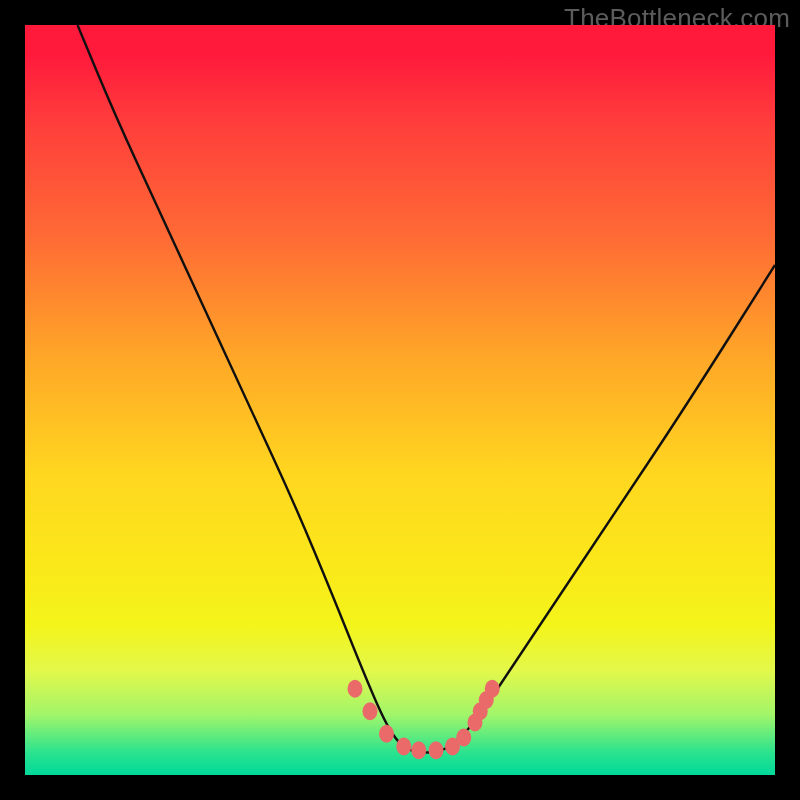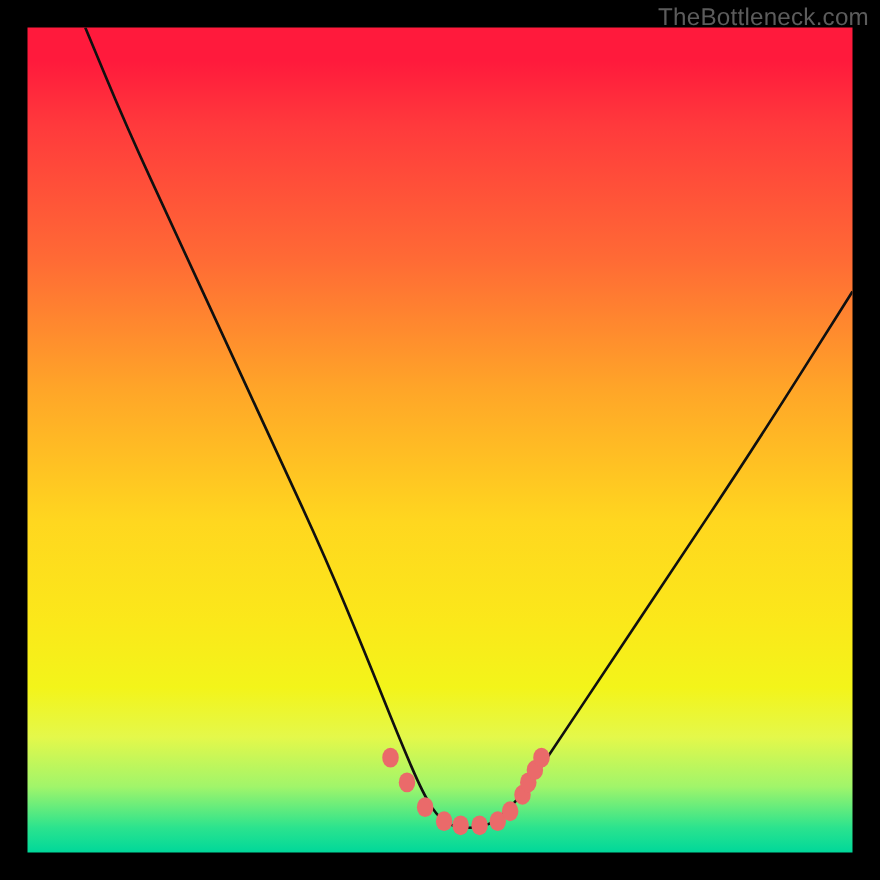--- a/index.html
+++ b/index.html
@@ -32,21 +32,21 @@
       #2be38e 97%,
       #00d89a 100%
     );
     overflow: hidden;
   }
   .watermark {
     position: absolute;
     top: 3px;
     right: 10px;
     color: #5c5c5c;
-    font-size: 22px;
+    font-size: 26px;
     font-weight: 500;
     letter-spacing: 0.2px;
     user-select: none;
   }
   svg.curve {
     position: absolute;
     left: 0;
     top: 0;
     width: 750px;
     height: 750px;

